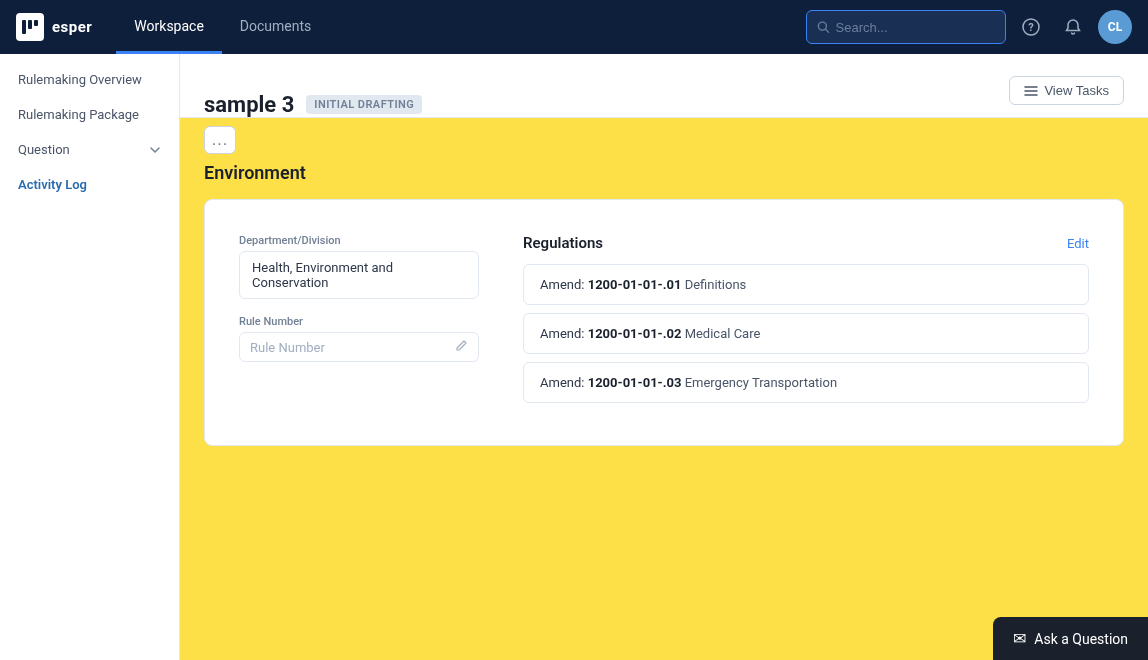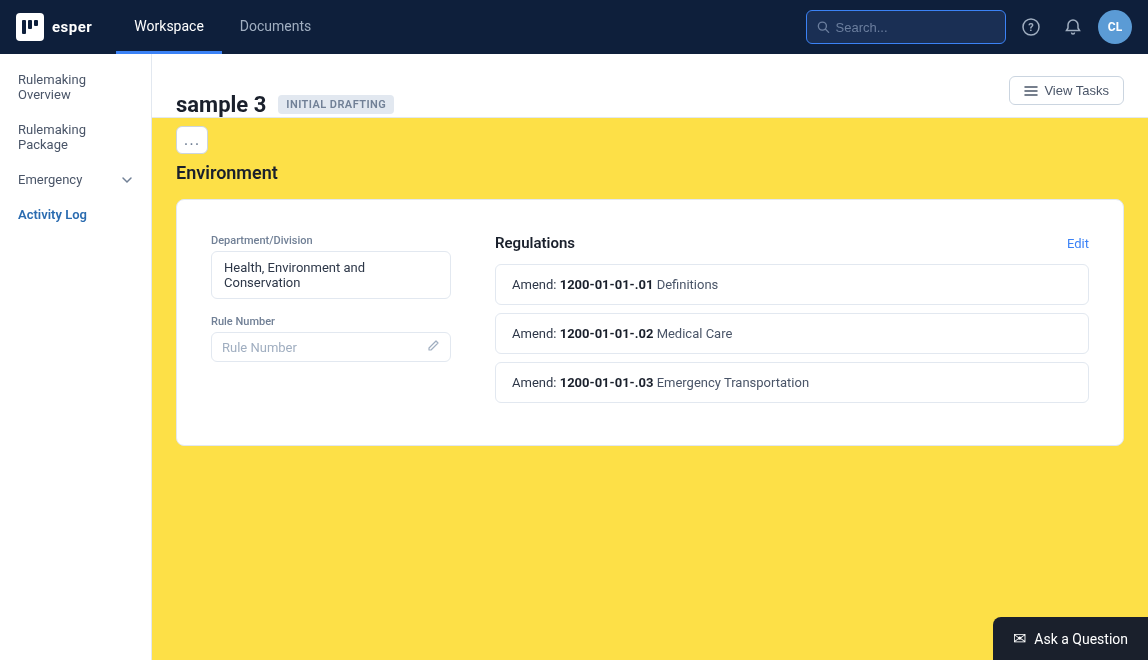--- a/index.html
+++ b/index.html
@@ -92,21 +92,21 @@
 
     
     .main-layout {
       display: flex;
       flex: 1;
       overflow: hidden;
     }
 
     
     .sidebar {
-      width: 152px;
+      width: 180px;
       background: #fff;
       border-right: 1px solid #e2e8f0;
       flex-shrink: 0;
       padding: 8px 0;
       overflow-y: auto;
     }
     .sidebar-item {
       display: flex;
       align-items: center;
       padding: 10px 18px;
@@ -365,21 +365,21 @@
 <div class="main-layout">
 
   <aside class="sidebar">
     <div class="sidebar-item">
       <span>Rulemaking Overview</span>
     </div>
     <div class="sidebar-item">
       <span>Rulemaking Package</span>
     </div>
     <div class="sidebar-item has-arrow">
-      <span>Emergency</span>
+      <span>Question</span>
       <svg width="12" height="12" viewBox="0 0 12 12" fill="none">
         <path d="M2 4l4 4 4-4" stroke="#718096" stroke-width="1.5" stroke-linecap="round"></path>
       </svg>
     </div>
     <div class="sidebar-item active">
       <span>Activity Log</span>
     </div>
   </aside>
 
   <div class="content-area">

